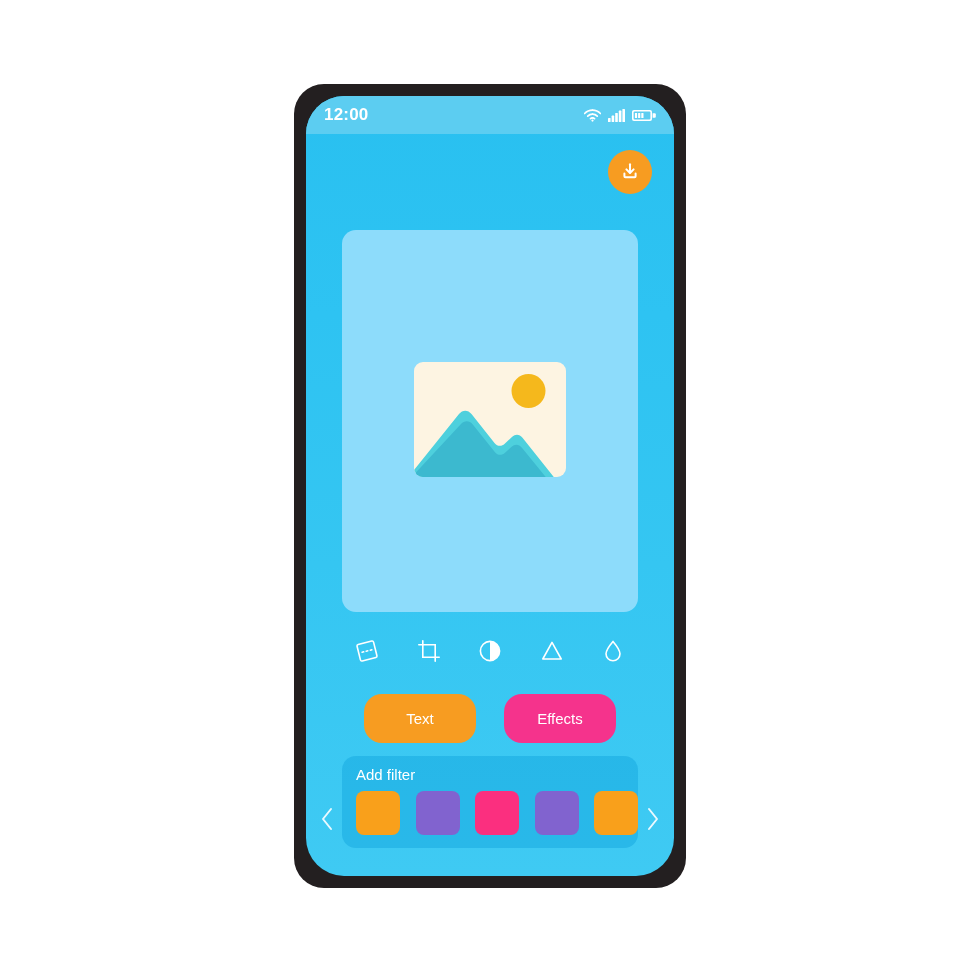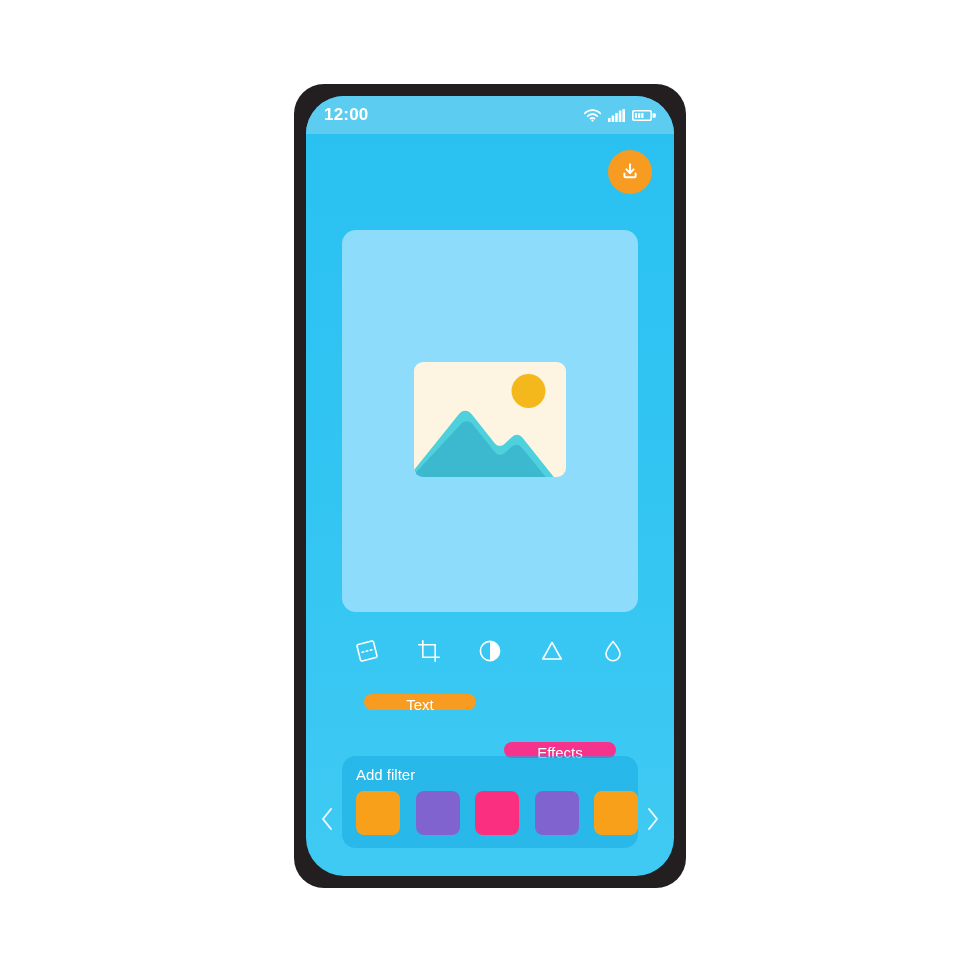--- a/index.html
+++ b/index.html
@@ -143,30 +143,30 @@
     top: 598px;
     width: 296px;
     display: flex;
     justify-content: space-between;
     padding: 0 22px;
     box-sizing: border-box;
   }
   .pill-btn {
     border: none;
     border-radius: 18px;
-    height: 16px;
+    height: 49px;
     min-width: 112px;
     color: #ffffff;
     font-size: 15px;
     font-family: "Liberation Sans", sans-serif;
     cursor: pointer;
     padding: 2px 18px;
   }
   .btn-text   { background: #f79c21; }
-  .btn-effects{ background: #f5338c; margin-top: 48px; }
+  .btn-effects{ background: #f5338c; }
 
   
   .filter-panel {
     position: absolute;
     left: 36px;
     top: 660px;
     width: 296px;
     height: 92px;
     background: rgba(23, 170, 224, .55);
     border-radius: 14px;

